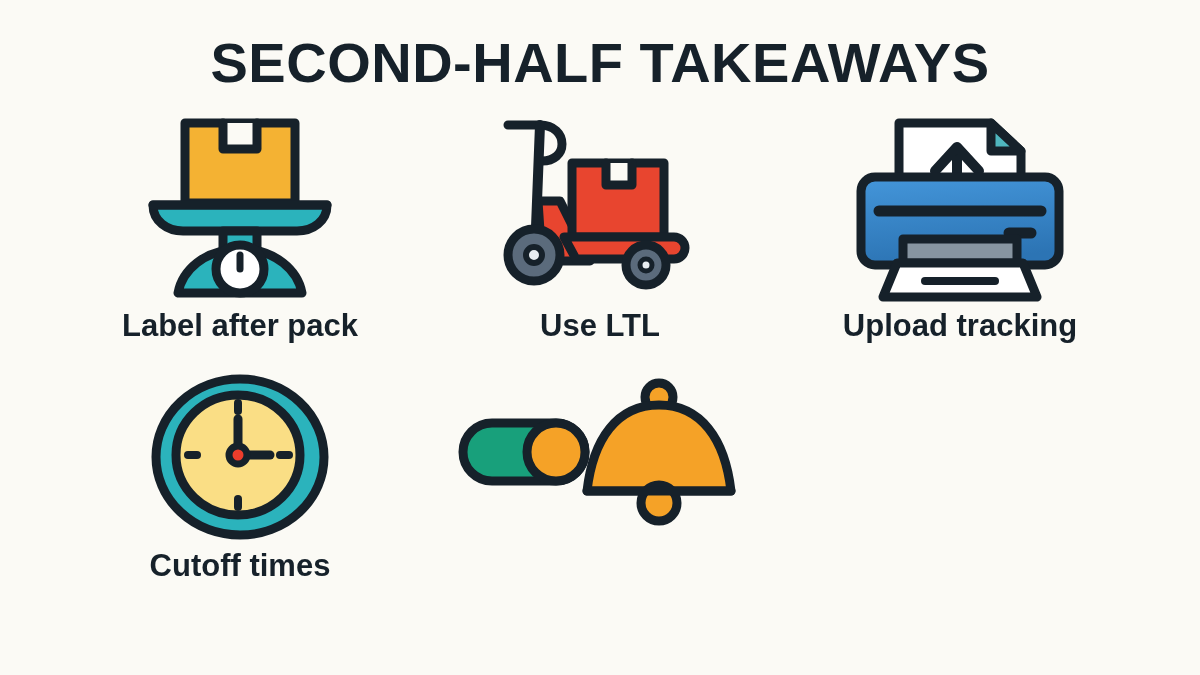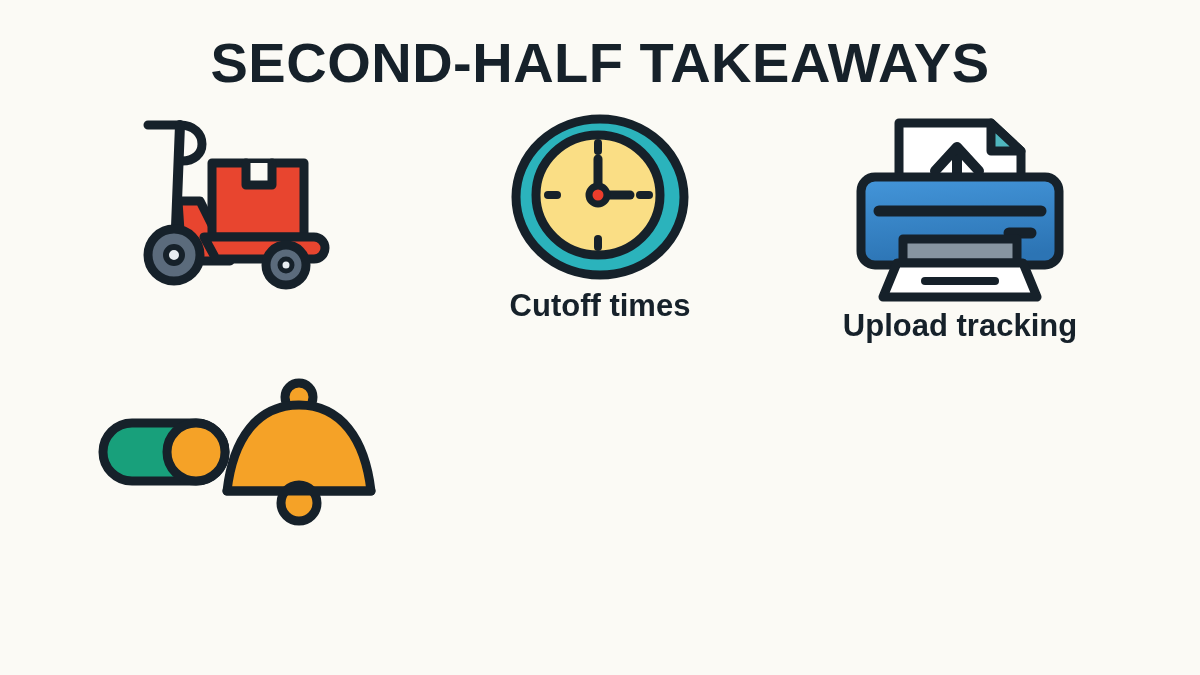--- a/index.html
+++ b/index.html
@@ -44,57 +44,56 @@
 </style>
 </head>
 <body>
 
 <div class="slide">
 
   <div class="title">SECOND-HALF TAKEAWAYS</div>
 
   <div class="grid">
 
+    <div class="cell">
+      <div class="art">
+        <svg width="210" height="185" viewBox="0 0 210 185">
+          <g fill="none" stroke="#16212A" stroke-width="9" stroke-linejoin="round" stroke-linecap="round">
+            <rect x="50" y="8" width="110" height="80" fill="#F4B233"></rect>
+            <path d="M88 8 v26 h34 V8" fill="#FBFAF5"></path>
+            <path d="M18 90 h174 a0 0 0 0 1 0 0 c0 16 -14 26 -30 26 H48 c-16 0 -30 -10 -30 -26 z" fill="#2BB3BC"></path>
+            <path d="M18 90 h174"></path>
+            <rect x="88" y="116" width="34" height="18" fill="#2BB3BC"></rect>
+            <path d="M105 134 c-36 0 -58 22 -62 44 h124 c-4 -22 -26 -44 -62 -44 z" fill="#2BB3BC"></path>
+            <circle cx="105" cy="154" r="24" fill="#FFFFFF"></circle>
+            <path d="M105 140 v14" stroke-width="7"></path>
+          </g>
+        </svg>
+      </div>
+      <div class="cap">Label after pack</div>
+    </div>
 
     <div class="cell">
       <div class="art">
         <svg width="220" height="185" viewBox="0 0 220 185">
           <g fill="none" stroke="#16212A" stroke-width="9" stroke-linejoin="round" stroke-linecap="round">
             <path d="M18 10 h32 c14 0 22 9 22 19 c0 10 -8 17 -20 17"></path>
             <path d="M50 10 L46 112" stroke-width="10"></path>
             <path d="M48 86 h22 l30 60 H52 z" fill="#E8452F"></path>
             <rect x="82" y="48" width="92" height="74" fill="#E8452F"></rect>
             <path d="M116 48 v22 h26 V48" fill="#FBFAF5"></path>
             <path d="M74 122 h110 a8 8 0 0 1 0 22 H86 z" fill="#E8452F"></path>
             <circle cx="44" cy="140" r="26" fill="#5B6B7C"></circle>
             <circle cx="44" cy="140" r="8" fill="#E8EDF1" stroke-width="6"></circle>
             <circle cx="156" cy="150" r="20" fill="#5B6B7C"></circle>
             <circle cx="156" cy="150" r="6" fill="#E8EDF1" stroke-width="5"></circle>
           </g>
         </svg>
       </div>
-    </div>
-
-    <div class="cell row2">
-      <div class="art">
-        <svg width="180" height="165" viewBox="0 0 180 165">
-          <g fill="none" stroke="#16212A" stroke-width="9" stroke-linejoin="round" stroke-linecap="round">
-            <ellipse cx="90" cy="82" rx="84" ry="78" fill="#2BB3BC"></ellipse>
-            <ellipse cx="88" cy="80" rx="62" ry="60" fill="#FADE85"></ellipse>
-            <path d="M88 28 v8" stroke-width="8"></path>
-            <path d="M88 124 v8" stroke-width="8"></path>
-            <path d="M38 80 h9" stroke-width="8"></path>
-            <path d="M130 80 h9" stroke-width="8"></path>
-            <path d="M88 80 V44" stroke-width="9"></path>
-            <path d="M88 80 h32" stroke-width="9"></path>
-            <circle cx="88" cy="80" r="9" fill="#EE3D2C" stroke-width="7"></circle>
-          </g>
-        </svg>
-      </div>
-      <div class="cap">Cutoff times</div>
+      <div class="cap">Use LTL</div>
     </div>
 
     <div class="cell">
       <div class="art">
         <svg width="215" height="185" viewBox="0 0 215 185">
           <defs>
             <linearGradient id="prbody" x1="0" y1="0" x2="0.2" y2="1">
               <stop offset="0" stop-color="#4496DA"></stop>
               <stop offset="1" stop-color="#2C74B4"></stop>
             </linearGradient>
@@ -110,20 +109,39 @@
             <path d="M156 118 h22" stroke-width="11"></path>
             <path d="M50 124 h114 v24 H50 z" fill="#8795A1"></path>
             <path d="M44 148 h126 l14 34 H30 z" fill="#FFFFFF"></path>
             <path d="M72 166 h70" stroke-width="8"></path>
           </g>
         </svg>
       </div>
       <div class="cap">Upload tracking</div>
     </div>
 
+    <div class="cell row2">
+      <div class="art">
+        <svg width="180" height="165" viewBox="0 0 180 165">
+          <g fill="none" stroke="#16212A" stroke-width="9" stroke-linejoin="round" stroke-linecap="round">
+            <ellipse cx="90" cy="82" rx="84" ry="78" fill="#2BB3BC"></ellipse>
+            <ellipse cx="88" cy="80" rx="62" ry="60" fill="#FADE85"></ellipse>
+            <path d="M88 28 v8" stroke-width="8"></path>
+            <path d="M88 124 v8" stroke-width="8"></path>
+            <path d="M38 80 h9" stroke-width="8"></path>
+            <path d="M130 80 h9" stroke-width="8"></path>
+            <path d="M88 80 V44" stroke-width="9"></path>
+            <path d="M88 80 h32" stroke-width="9"></path>
+            <circle cx="88" cy="80" r="9" fill="#EE3D2C" stroke-width="7"></circle>
+          </g>
+        </svg>
+      </div>
+      <div class="cap">Cutoff times</div>
+    </div>
+
 
     <div class="cell row2">
       <div class="art">
         <svg width="290" height="165" viewBox="0 0 290 165">
           <g fill="none" stroke="#16212A" stroke-width="9" stroke-linejoin="round" stroke-linecap="round">
             <g>
               <rect x="8" y="48" width="122" height="58" rx="29" fill="#18A07B"></rect>
               <circle cx="101" cy="77" r="29" fill="#F5A227"></circle>
             </g>
             <g>

